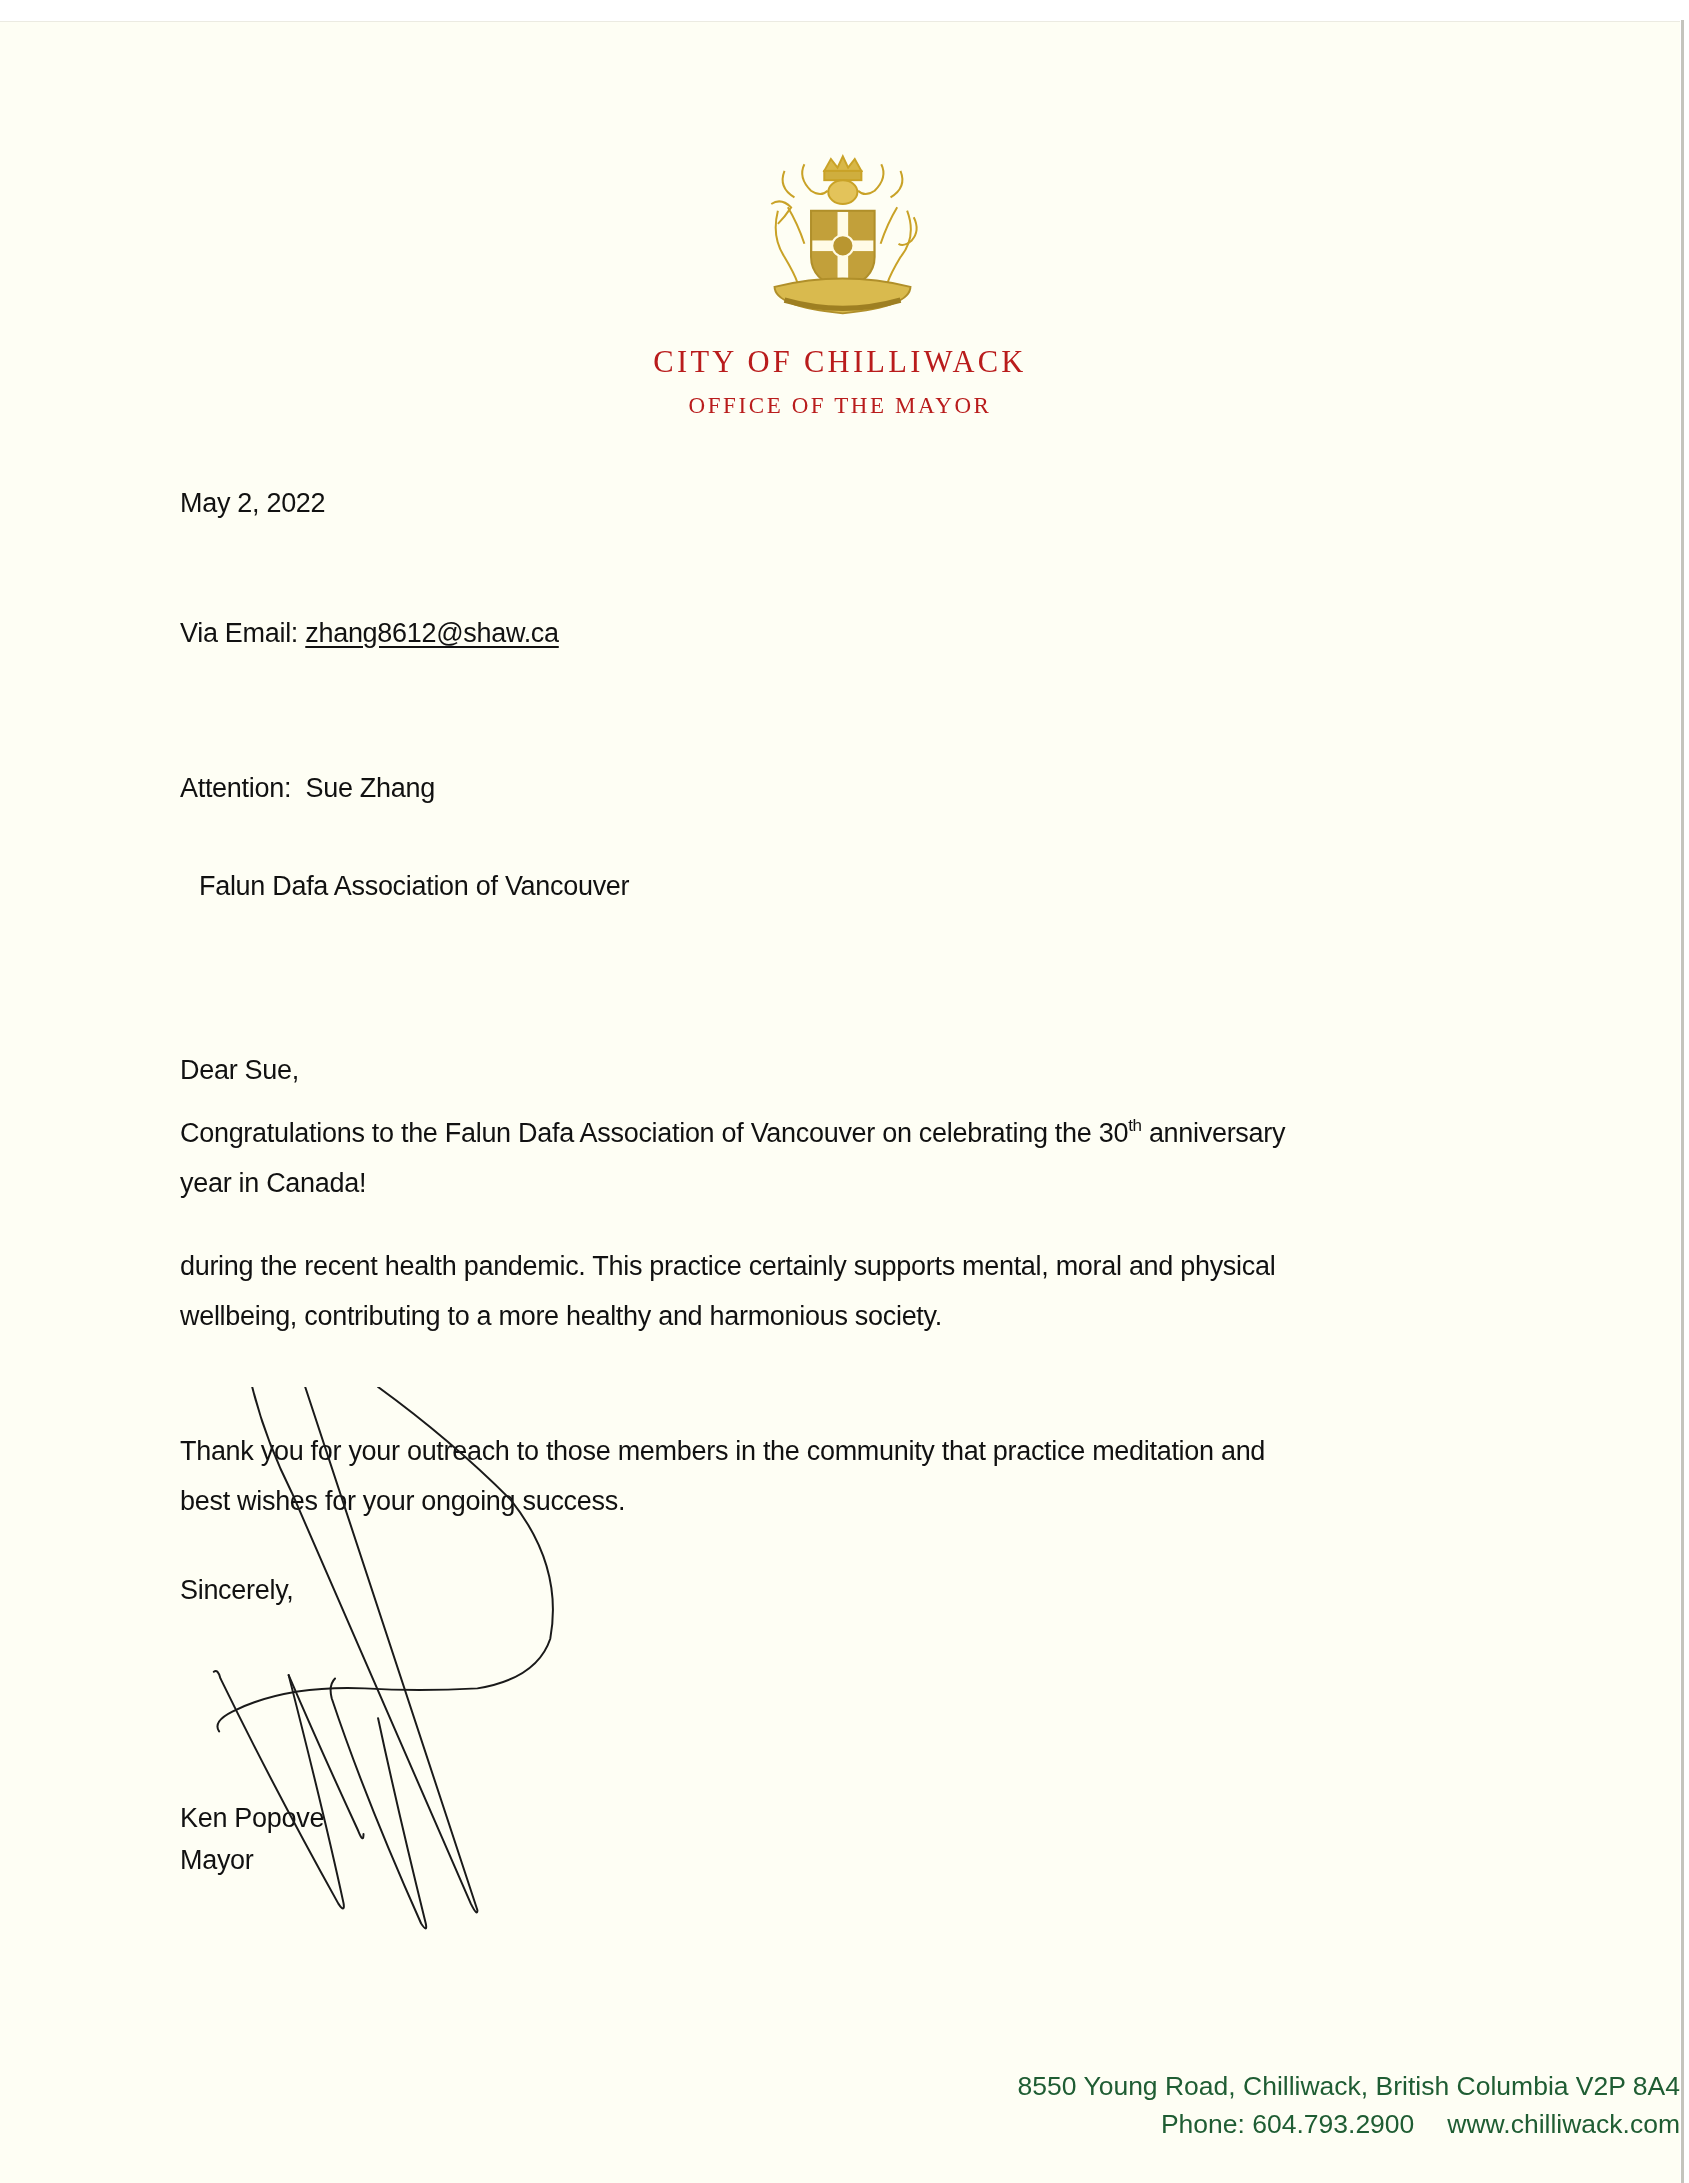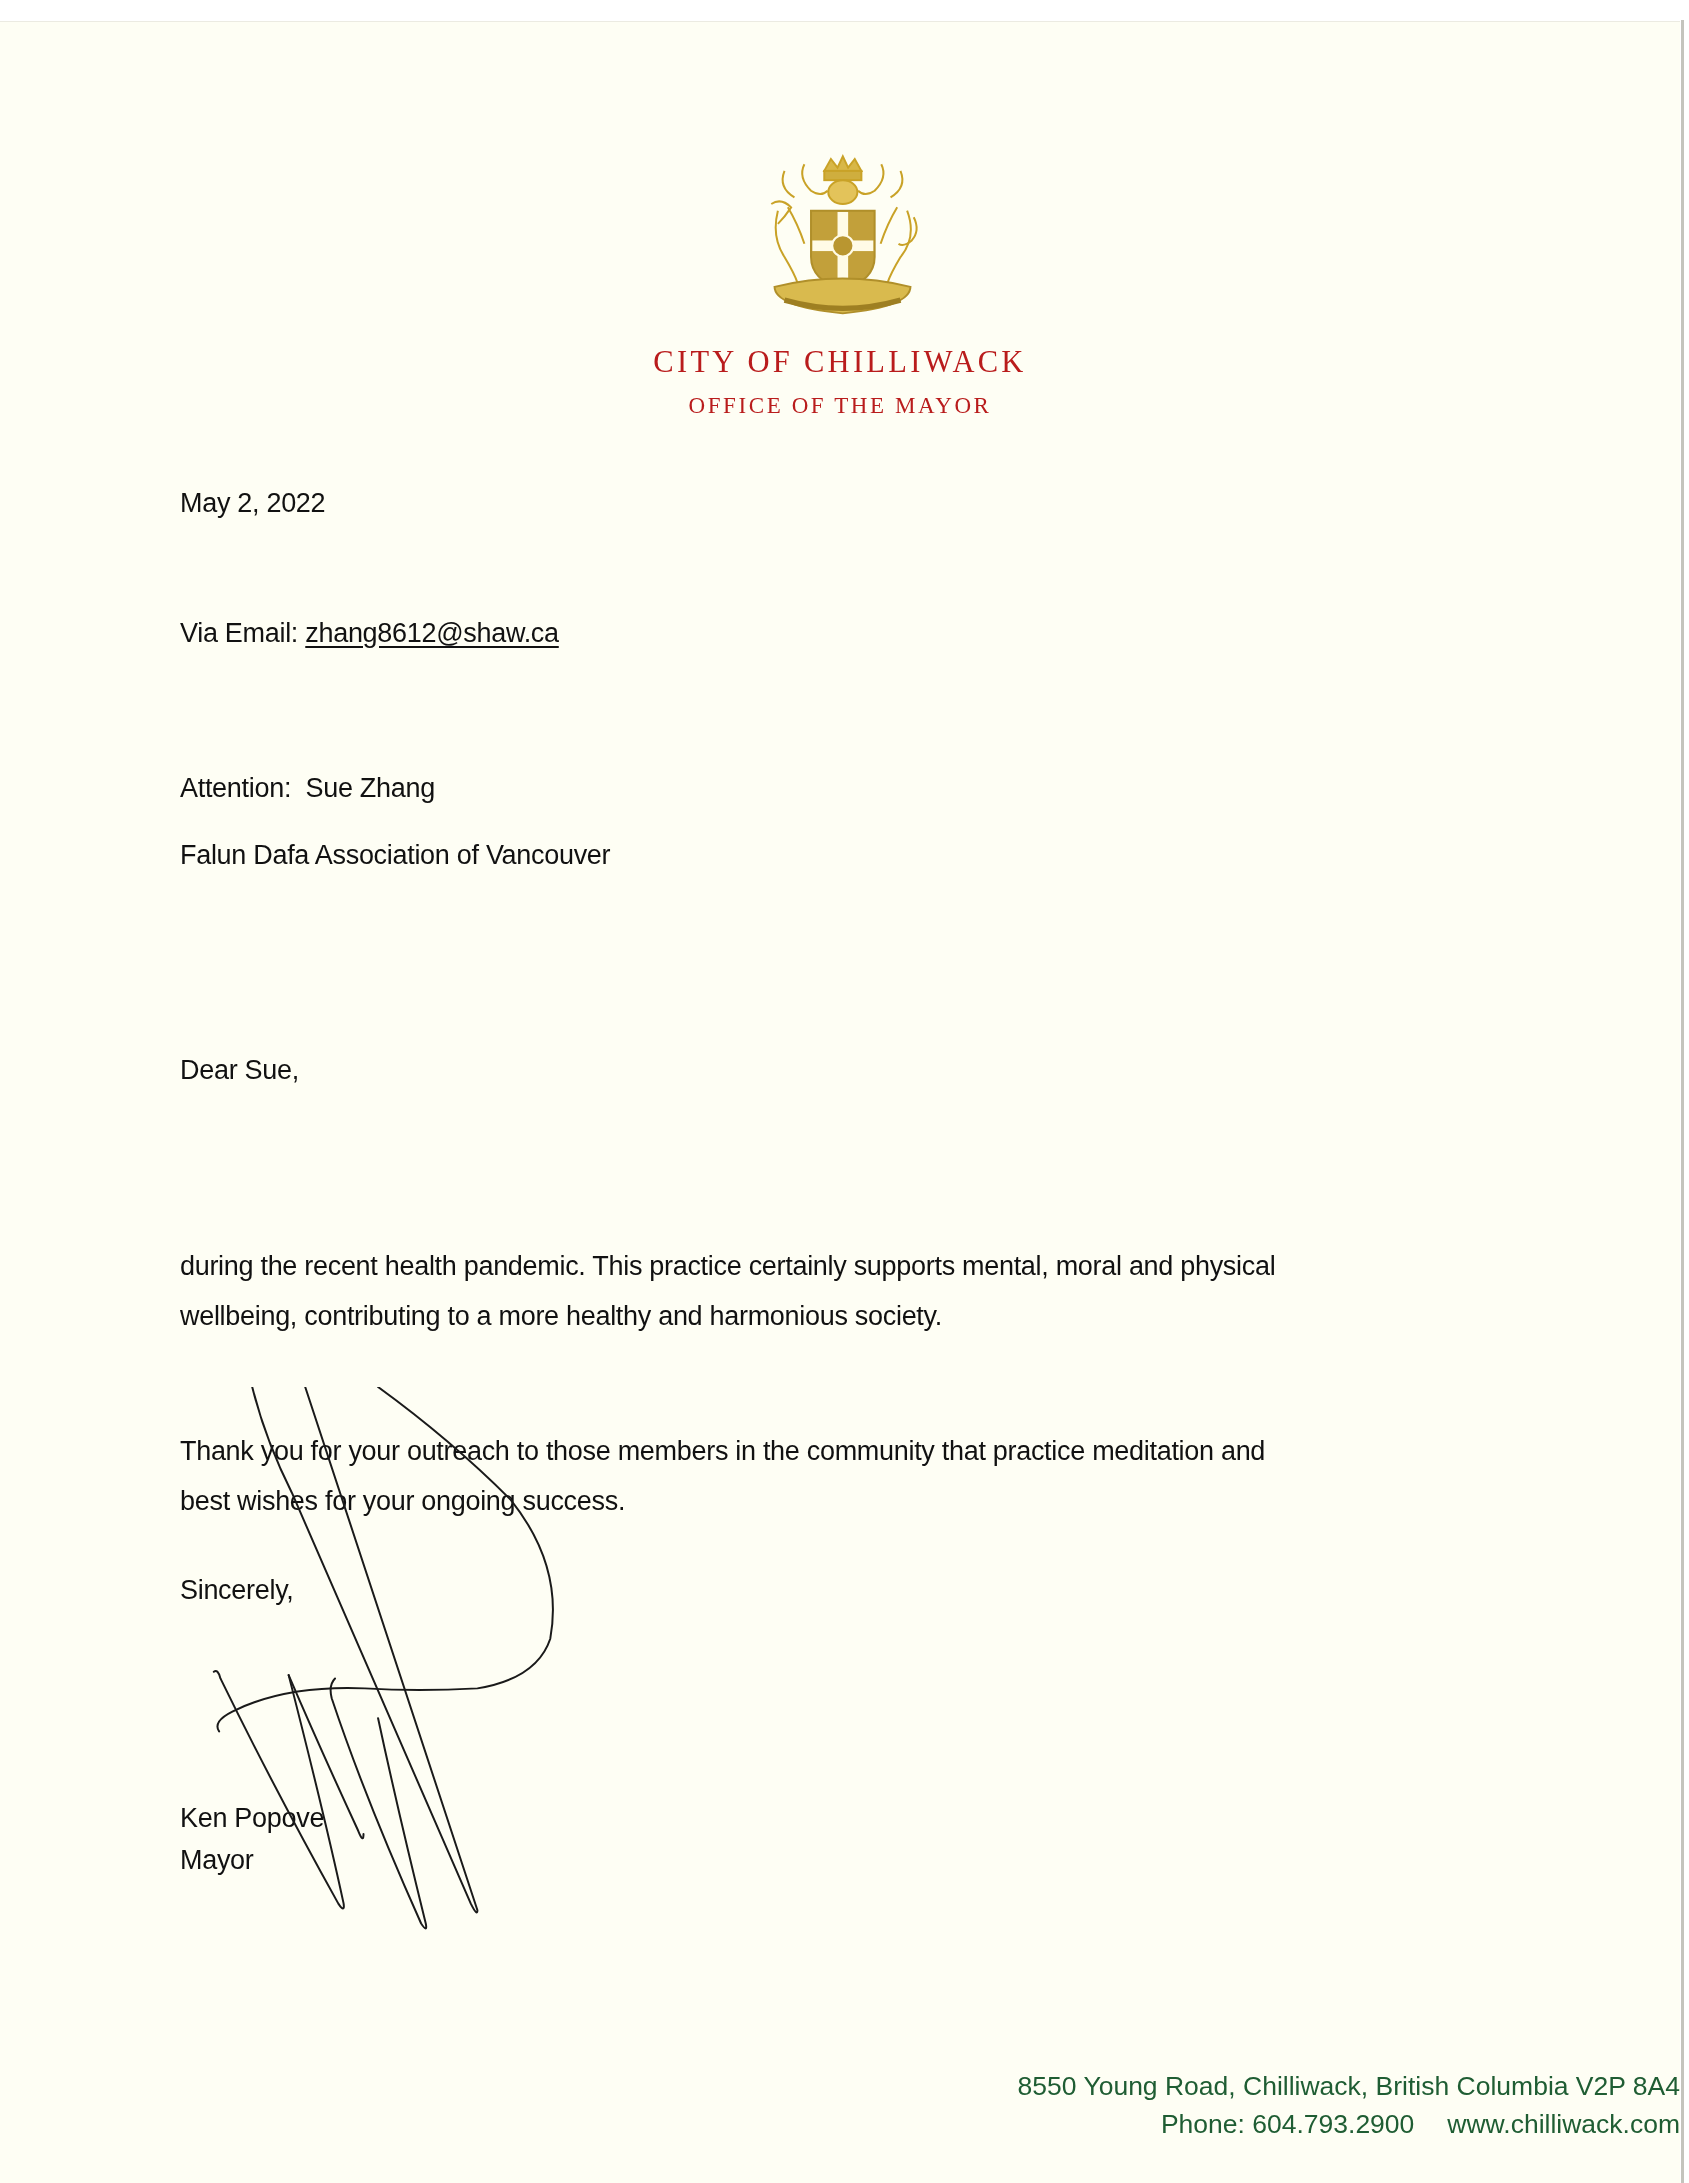--- a/index.html
+++ b/index.html
@@ -81,24 +81,28 @@
   <div class="body-text" style="top:586px;">
     <span>Via Email:</span>
     <span class="email-link">zhang8612@shaw.ca</span>
   </div>
 
   <div class="body-text" style="top:741px;text-align:center;">
     <span>Attention:</span>&nbsp;
     <span>Sue Zhang</span>
   </div>
 
-  <div class="body-text" style="top:808px;">Falun Dafa Association of Vancouver</div>
+  <div class="body-text" style="top:839px;margin-left:19px;">Falun Dafa Association of Vancouver</div>
 
   <div class="body-text" style="top:1023px;">Dear Sue,</div>
 
+  <div class="body-text para" style="top:1086px;">
+    <div><span>Congratulations to the Falun Dafa Association of Vancouver on celebrating the 30</span><sup>th</sup><span> anniversary</span></div>
+    <div>year in Canada!</div>
+  </div>
 
   <div class="body-text para" style="top:1219px;">
     <div>during the recent health pandemic. This practice certainly supports mental, moral and physical</div>
     <div>wellbeing, contributing to a more healthy and harmonious society.</div>
   </div>
 
   <div class="body-text para" style="top:1404px;">
     <div>Thank you for your outreach to those members in the community that practice meditation and</div>
     <div>best wishes for your ongoing success.</div>
   </div>

